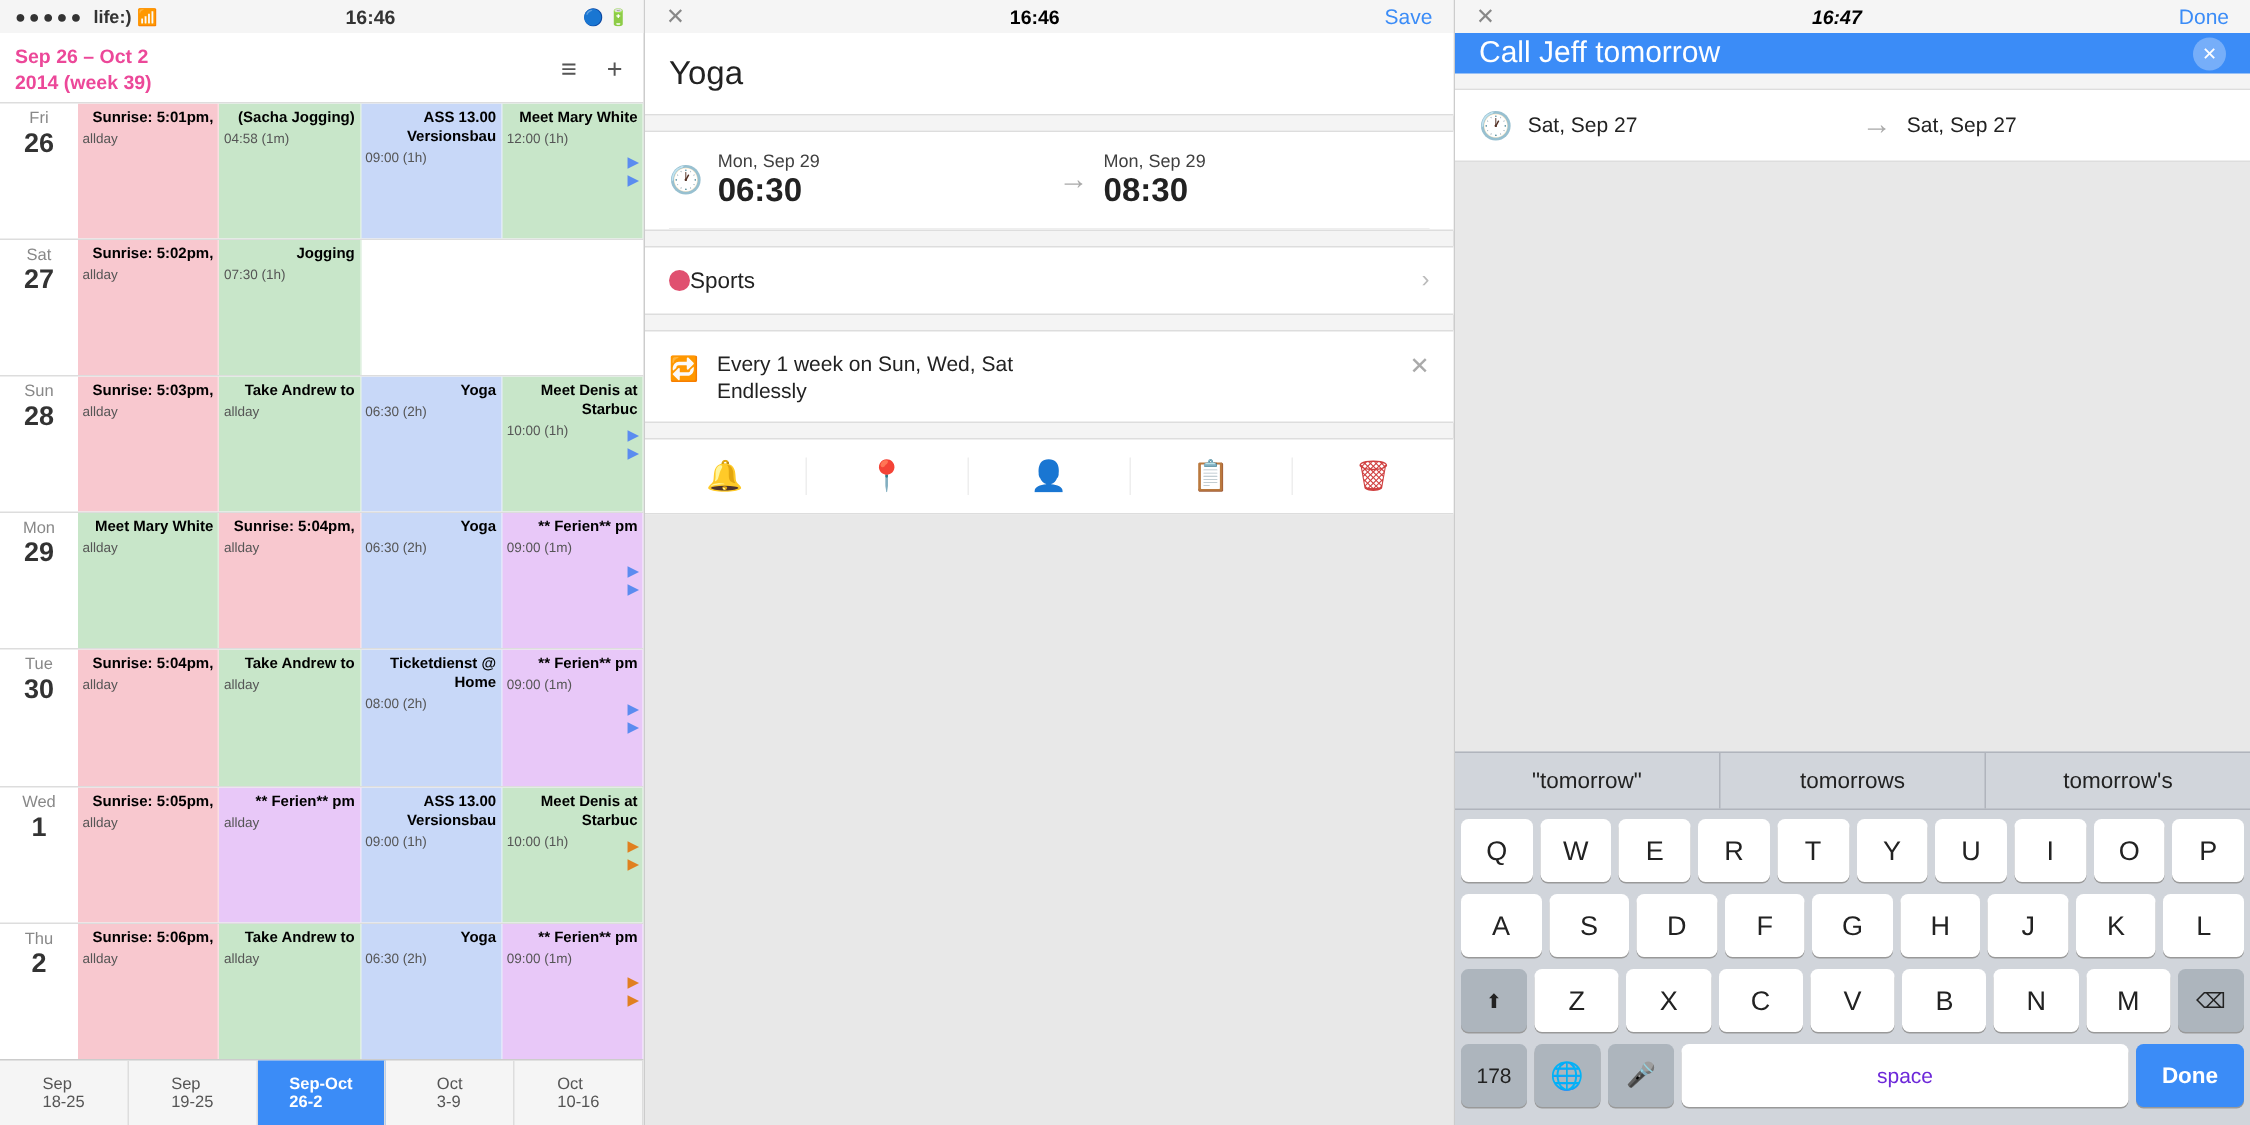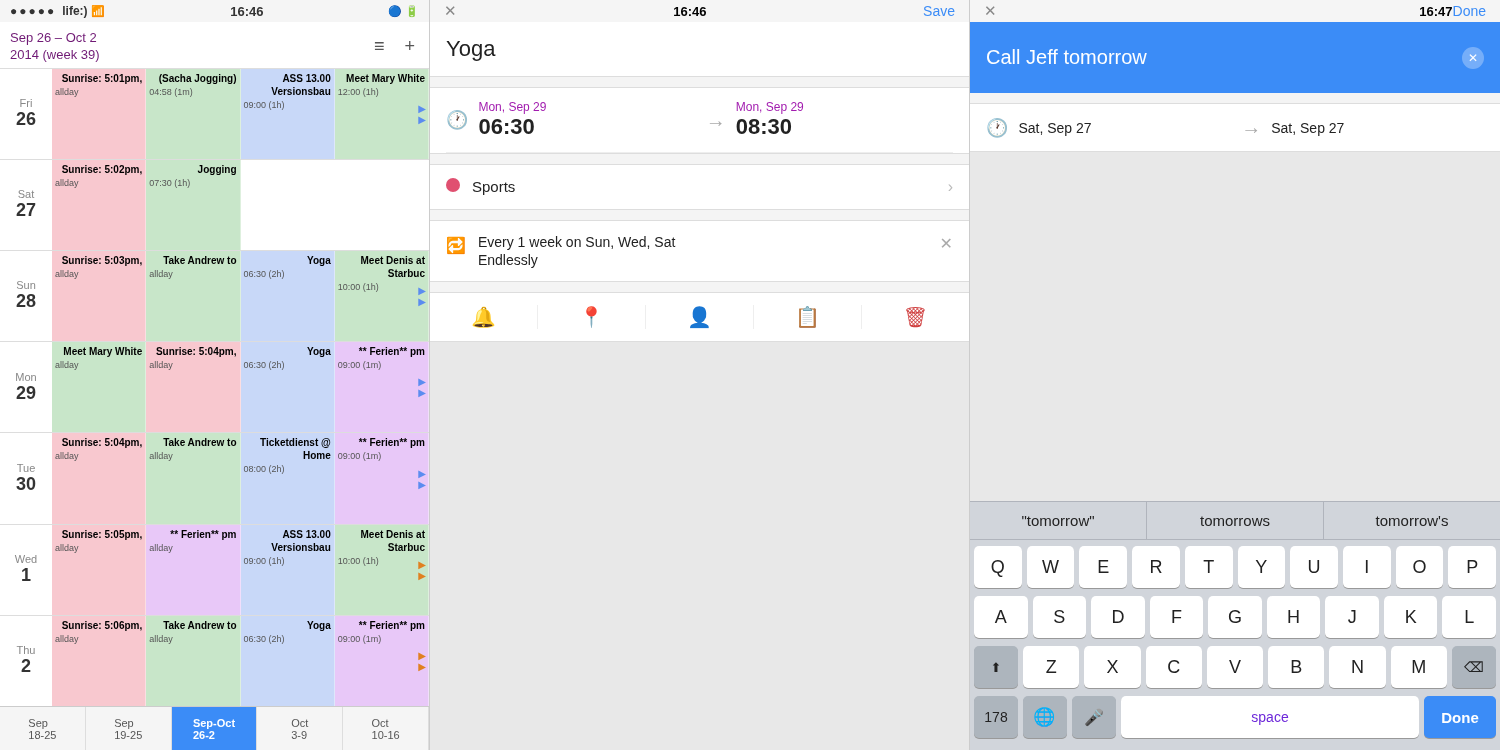--- a/index.html
+++ b/index.html
@@ -35,21 +35,21 @@
     .cal-status-bar .carrier { font-weight: bold; }
     .cal-status-bar .time { flex: 1; text-align: center; font-weight: bold; font-size: 13px; }
 
     .cal-header {
       padding: 8px 10px 4px 10px;
       display: flex;
       align-items: center;
       justify-content: space-between;
     }
     .cal-header-title { font-size: 15px; font-weight: bold; line-height: 1.3; }
-    .cal-header-title span { display: block; font-size: 13px; font-weight: normal; color: #701a75; }
+    .cal-header-title span { display: block; font-size: 13px; font-weight: bold; color: #ec4899; }
     .cal-header-btns { display: flex; gap: 12px; }
     .cal-header-btns button {
       background: none; border: none; font-size: 18px; color: #555; cursor: pointer; padding: 0 4px;
     }
 
     .cal-grid {
       flex: 1;
       display: flex;
       flex-direction: column;
       overflow: hidden;
@@ -64,21 +64,20 @@
 
     .cal-day-label {
       width: 52px;
       min-width: 52px;
       padding: 4px 4px;
       display: flex;
       flex-direction: column;
       align-items: center;
       font-size: 11px;
       color: #888;
-      justify-content: center;
     }
     .cal-day-label .day-name { font-size: 11px; color: #888; }
     .cal-day-label .day-num {
       font-size: 18px;
       font-weight: bold;
       color: #333;
       line-height: 1.2;
     }
 
     .cal-events {
@@ -179,30 +178,30 @@
     }
 
     .ev-time-row {
       display: flex;
       align-items: center;
       padding: 12px 16px;
       gap: 10px;
     }
     .ev-time-row .clock-icon { font-size: 18px; color: #aaa; }
     .ev-time-block { flex: 1; }
-    .ev-time-label { font-size: 12px; color: #a21caf; }
+    .ev-time-label { font-size: 12px; color: #404040; }
     .ev-time-value { font-size: 22px; font-weight: bold; color: #222; }
     .ev-time-arrow { font-size: 20px; color: #aaa; }
     .ev-time-divider { height: 1px; background: #eee; margin: 0 16px; }
 
     .ev-row {
       display: flex;
+      align-items: center;
       padding: 13px 16px;
       border-bottom: 1px solid #eee;
-      gap: 12px;
     }
     .ev-row:last-child { border-bottom: none; }
     .ev-row .dot { width: 14px; height: 14px; border-radius: 50%; background: #e05070; flex-shrink: 0; }
     .ev-row .row-text { flex: 1; font-size: 15px; color: #222; }
     .ev-row .row-arrow { font-size: 16px; color: #bbb; }
 
     .ev-recur-section {
       background: #fff;
       margin-top: 10px;
       border-top: 1px solid #ddd;
@@ -253,26 +252,26 @@
 
     .note-status-bar {
       background: #f5f5f5;
       display: flex;
       align-items: center;
       padding: 4px 14px;
       font-size: 12px;
       height: 22px;
     }
     .note-status-bar .btn-x { font-size: 15px; color: #888; background: none; border: none; cursor: pointer; }
-    .note-status-bar .time { flex: 1; text-align: right; font-weight: bold; font-size: 13px; }
+    .note-status-bar .time { flex: 1; text-align: center; font-weight: bold; font-size: 13px; font-style: italic; }
     .note-status-bar .btn-done { font-size: 14px; color: #3b8cf7; background: none; border: none; cursor: pointer; font-weight: 500; }
 
     .note-input-area {
       background: #3b8cf7;
-      padding: 24px 16px;
+      padding: 2px 16px;
       display: flex;
       align-items: center;
       gap: 8px;
     }
     .note-input-area input {
       flex: 1;
       background: transparent;
       border: none;
       outline: none;
       font-size: 20px;

